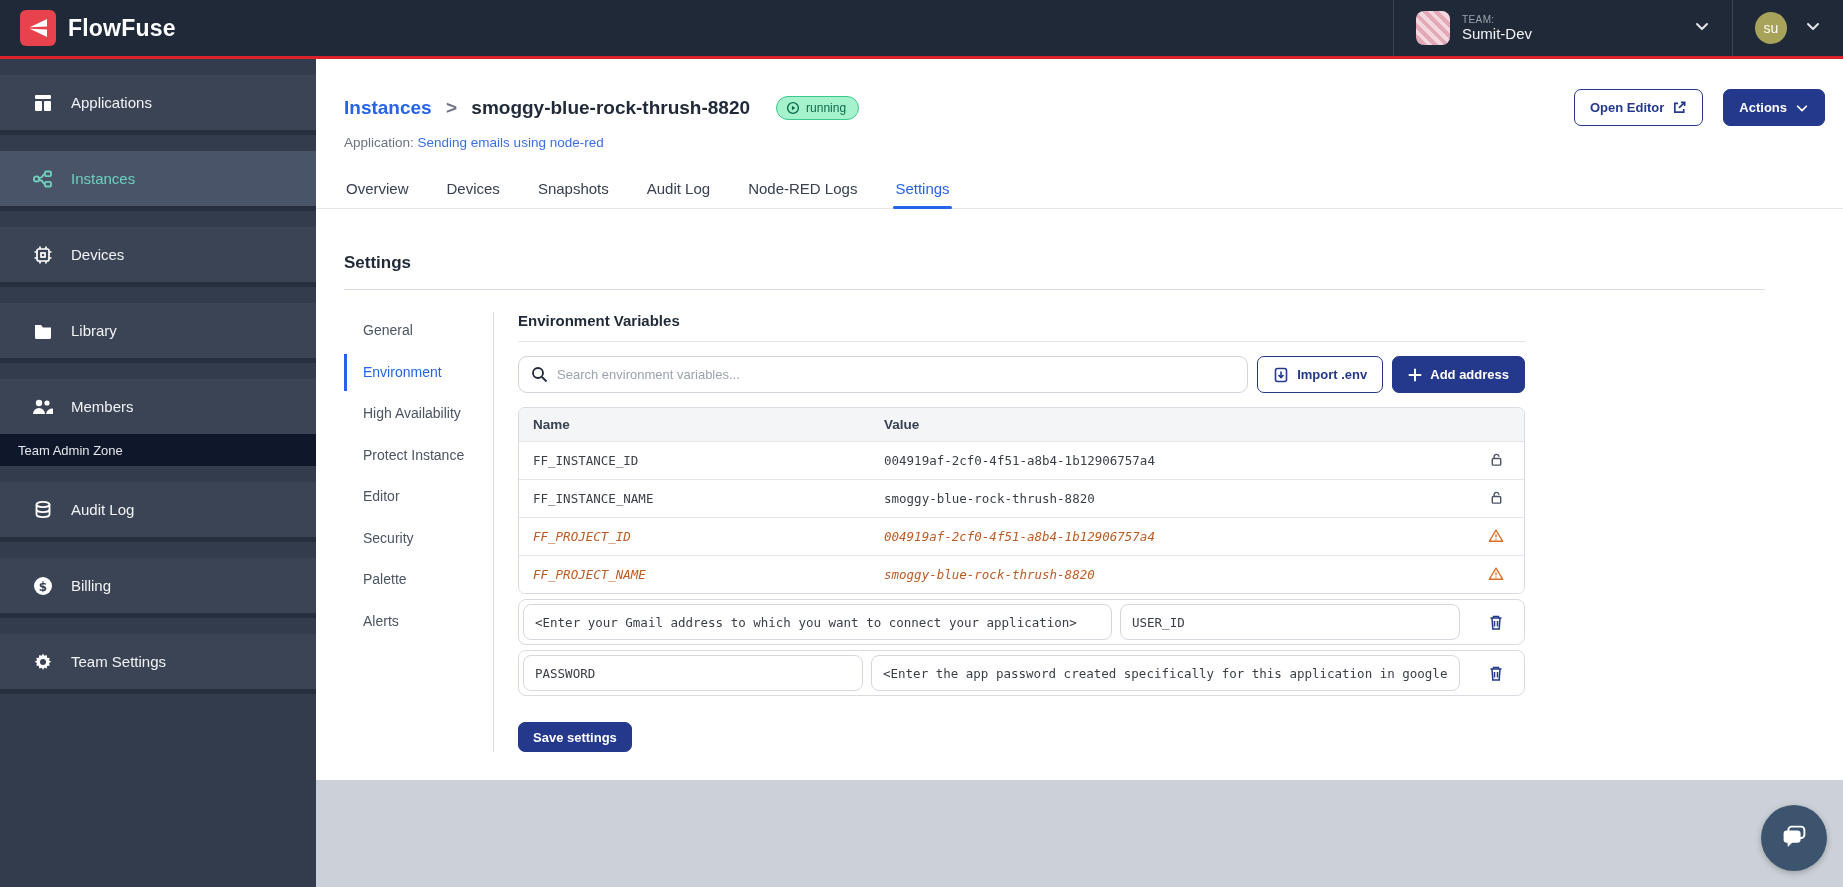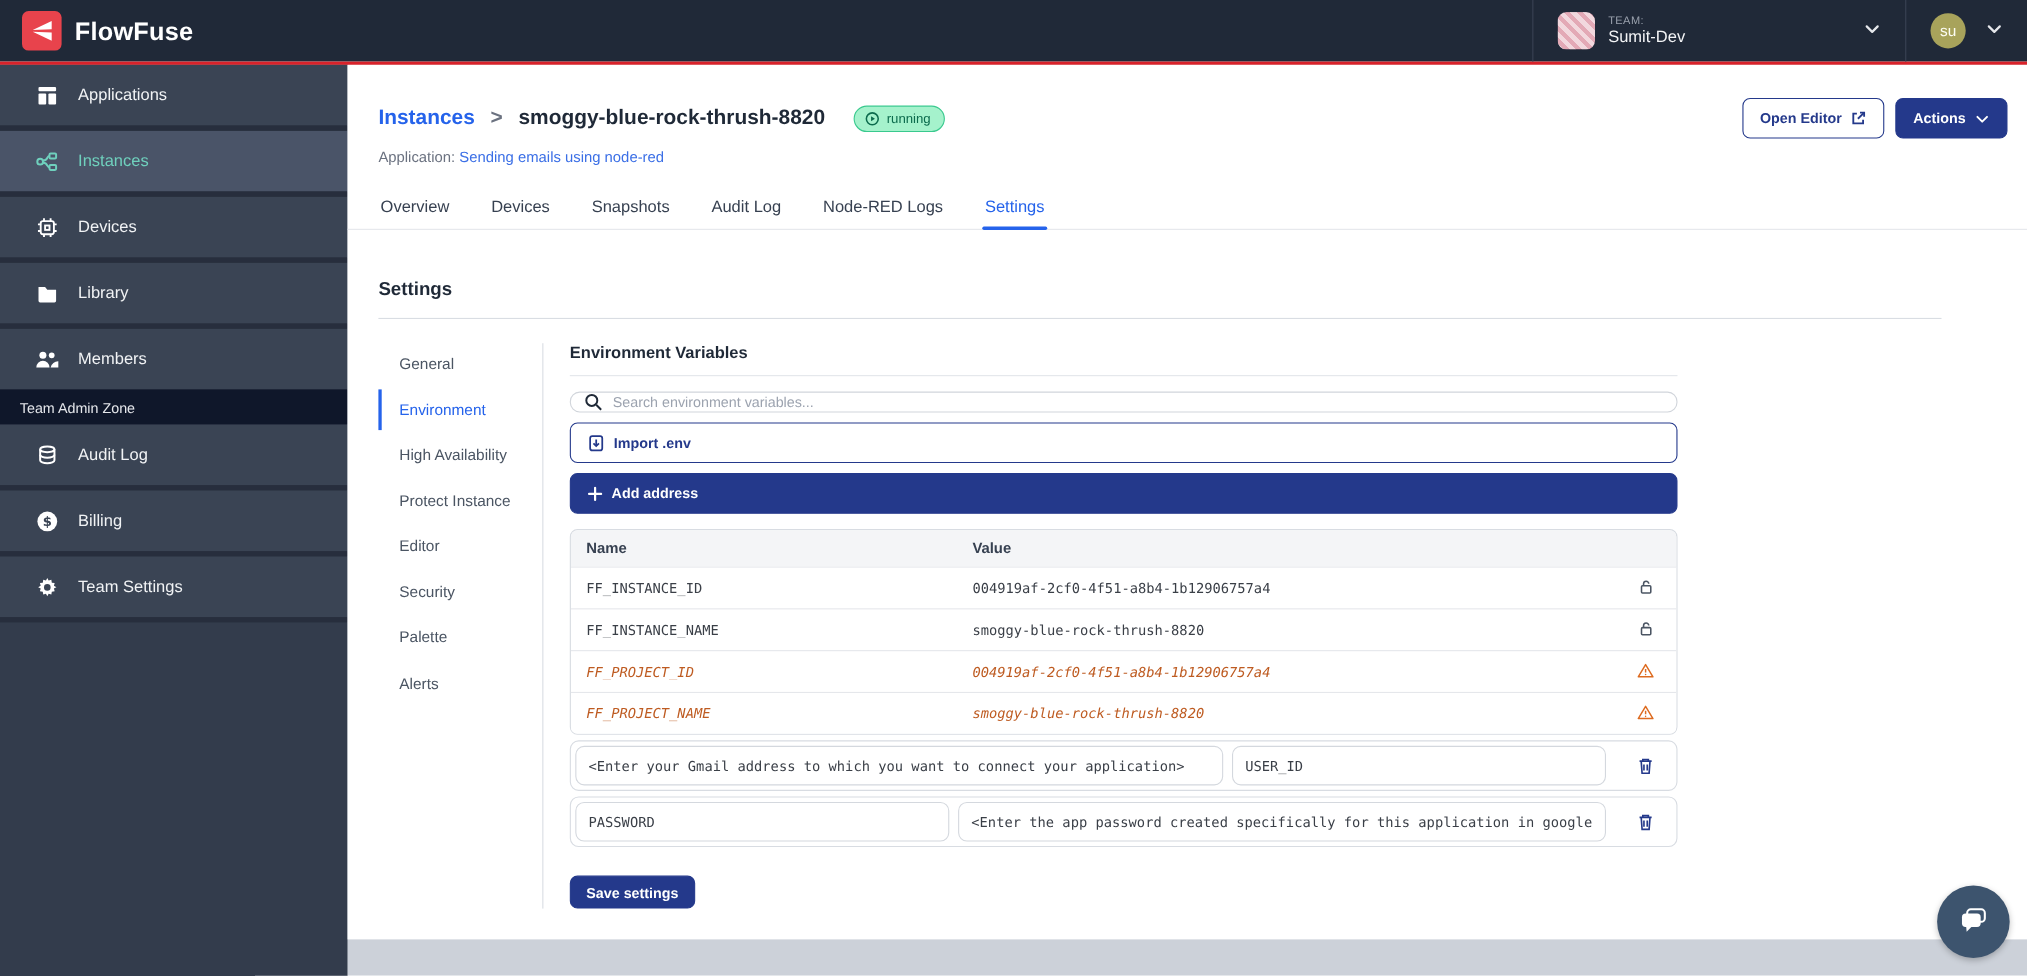--- a/index.html
+++ b/index.html
@@ -26,21 +26,21 @@
   .user-avatar { width:32px; height:32px; border-radius:50%; background:#a8a35b; color:#fdfdf4;
                  display:flex; align-items:center; justify-content:center; font-size:14px;text-align:center; }
   .red-line { height:3px; background:#d9222a; }
 
   
   .shell { display:flex; height:828px; }
 
   
   .sidebar { width:316px; background:#333c4c; flex:none; display:flex; flex-direction:column; }
   .side-item { height:55px; background:#3a4454; display:flex; align-items:center; gap:17px;
-               padding-left:32px; color:#f1f3f5; font-size:15px; cursor:pointer; }
+               padding-left:32px; color:#f1f3f5; font-size:15px; cursor:pointer;margin-top:16px; }
   .side-item.active { background:#4a5468; color:#6fd0bd; }
   .side-sep { height:5px; background:#272e3d; }
   .side-icon { width:22px; display:flex; justify-content:center; }
   .admin-band { height:32px; background:#0f172a; color:#e5e7eb; font-size:13px;
                 display:flex; align-items:center; padding-left:18px; }
   .side-fill { flex:1; background:#333c4c; }
 
   
   .main { flex:1; background:#ccd1d9; position:relative; }
   .white-area { background:#fff; padding-bottom:28px; }
@@ -53,21 +53,21 @@
   .crumb-current { color:#1f2937; }
   .badge { margin-left:26px; display:inline-flex; align-items:center; gap:6px;
            background:#a5f2cc; border:1px solid #39c98e; color:#0c6b4d;
            font-size:12px; padding:4px 12px 4px 9px; border-radius:999px; }
   .head-spacer { flex:1; }
   .btn { font-size:13px; font-weight:700; border-radius:7px; cursor:pointer;
          display:inline-flex; align-items:center; gap:8px; height:37px; padding:0 15px;
          border:1px solid transparent; }
   .btn-outline { background:#fff; border:1.5px solid #24398b; color:#24398b; }
   .btn-solid { background:#24398b; color:#fff; border:1px solid #24398b; }
-  .head-buttons { display:flex; gap:10px; }
+  .head-buttons { display:flex; gap:20px; }
 
   .app-line { margin-top:9px; font-size:13.5px; color:#6b7280; }
   .app-link { color:#3b6fe6; cursor:pointer; }
 
   .tabs { display:flex; gap:34px; margin-top:22px; padding-left:28px;
           border-bottom:1px solid #e5e7eb; }
   .tab { font-size:15px; color:#374151; padding:8px 2px 11px; cursor:pointer; position:relative; }
   .tab.active { color:#2563eb; }
   .tab.active::after { content:""; position:absolute; left:0; right:0; bottom:-1px;
                        height:3px; background:#2563eb; border-radius:2px; }
@@ -80,21 +80,21 @@
   .settings-body { display:flex; margin-top:22px; }
   .subnav { width:150px; flex:none; border-right:1px solid #d9dde3; padding-right:12px; }
   .subnav-item { font-size:14px; color:#4b5563; padding:10px 0 10px 16px; border-left:3px solid transparent;
                  cursor:pointer; line-height:1.25; margin-bottom:4px; }
   .subnav-item.active { color:#2563eb; border-left:3px solid #2563eb; }
 
   .env { flex:none; width:1007px; margin-left:24px; }
   .env-title { font-size:15px; font-weight:700; color:#1f2937; }
   .env-divider { height:1px; background:#e3e6ea; margin-top:12px; }
 
-  .env-toolbar { display:flex; gap:9px; margin-top:14px;flex-direction:column; }
+  .env-toolbar { display:flex; gap:9px; margin-top:14px; }
   .search-box { flex:1; height:37px; border:1px solid #d1d5db; border-radius:9px;
                 display:flex; align-items:center; padding:0 12px; gap:9px; background:#fff; }
   .search-box input { border:none; outline:none; flex:1; font-size:13px; color:#374151;
                       font-family:"Liberation Sans",sans-serif; }
   .search-box input::placeholder { color:#9ca3af; }
 
   .env-table { margin-top:14px; border:1px solid #d8dce2; border-radius:7px; overflow:hidden; }
   .t-head { display:grid; grid-template-columns:351px 1fr 56px; background:#f4f5f7;
             height:33px; align-items:center; font-size:13.5px; font-weight:700; color:#374151; }
   .t-head > div { padding-left:14px; }

